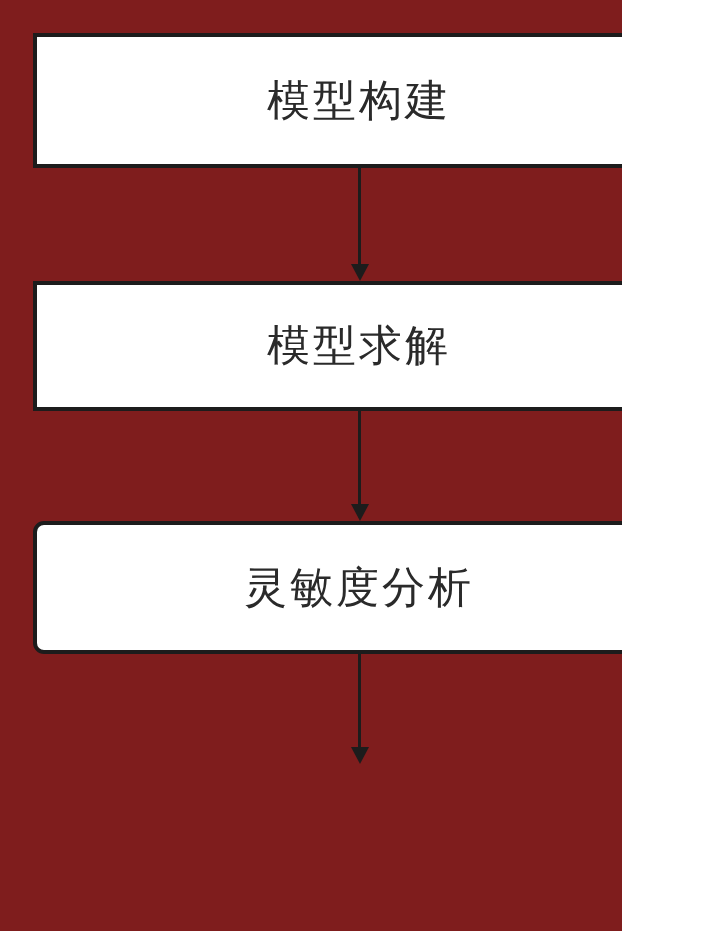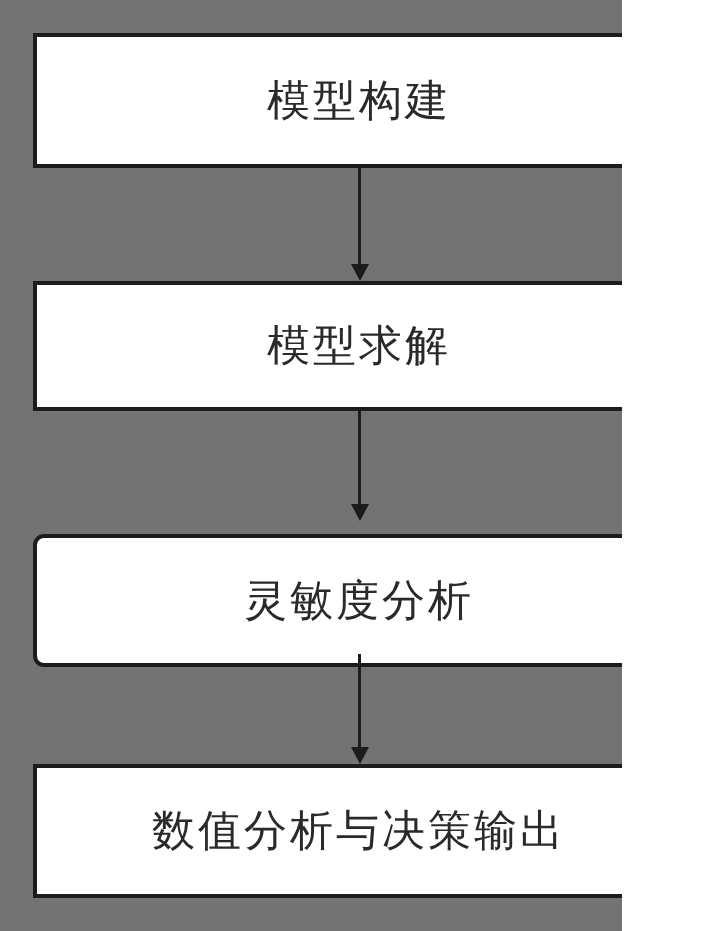--- a/index.html
+++ b/index.html
@@ -3,21 +3,21 @@
 <meta charset="utf-8">
 <style>
   * { margin: 0; padding: 0; box-sizing: border-box; }
   html, body {
     font-family: "Liberation Sans", "DejaVu Sans", sans-serif;
   }
   .canvas {
     position: relative;
     width: 622px;
     height: 931px;
-    background: #737373;
+    background: #7f1d1d;
     overflow: hidden;
   }
   .flow-box {
     position: absolute;
     left: 33px;
     width: 652px;
     border: 4px solid #1c1c1c;
     background: #ffffff;
     display: flex;
     align-items: center;
@@ -25,21 +25,21 @@
   }
   .flow-box .label {
     font-size: 43px;
     color: #2a2a2a;
     letter-spacing: 3px;
     white-space: nowrap;
     text-align: center;
   }
   .box-1 { top: 33px;  height: 135px; }
   .box-2 { top: 281px; height: 130px; justify-content: center; }
-  .box-3 { top: 534px; height: 133px; border-radius: 11px; }
+  .box-3 { top: 521px; height: 133px; border-radius: 11px; }
   .box-4 { top: 764px; height: 134px; }
 
   .arrow {
     position: absolute;
     left: 358px;
     width: 3px;
     background: #1c1c1c;
   }
   .arrow-1 { top: 168px; height: 97px; }
   .arrow-2 { top: 411px; height: 94px; }
@@ -79,17 +79,14 @@
   </div>
 
   <div class="flow-box box-3">
     <span class="label">灵敏度分析</span>
   </div>
 
   <div class="arrow arrow-3">
     <span class="head"></span>
   </div>
 
-  <div class="flow-box box-4">
-    <span class="label">数值分析与决策输出</span>
-  </div>
 
 </div>
 
 </body></html>

